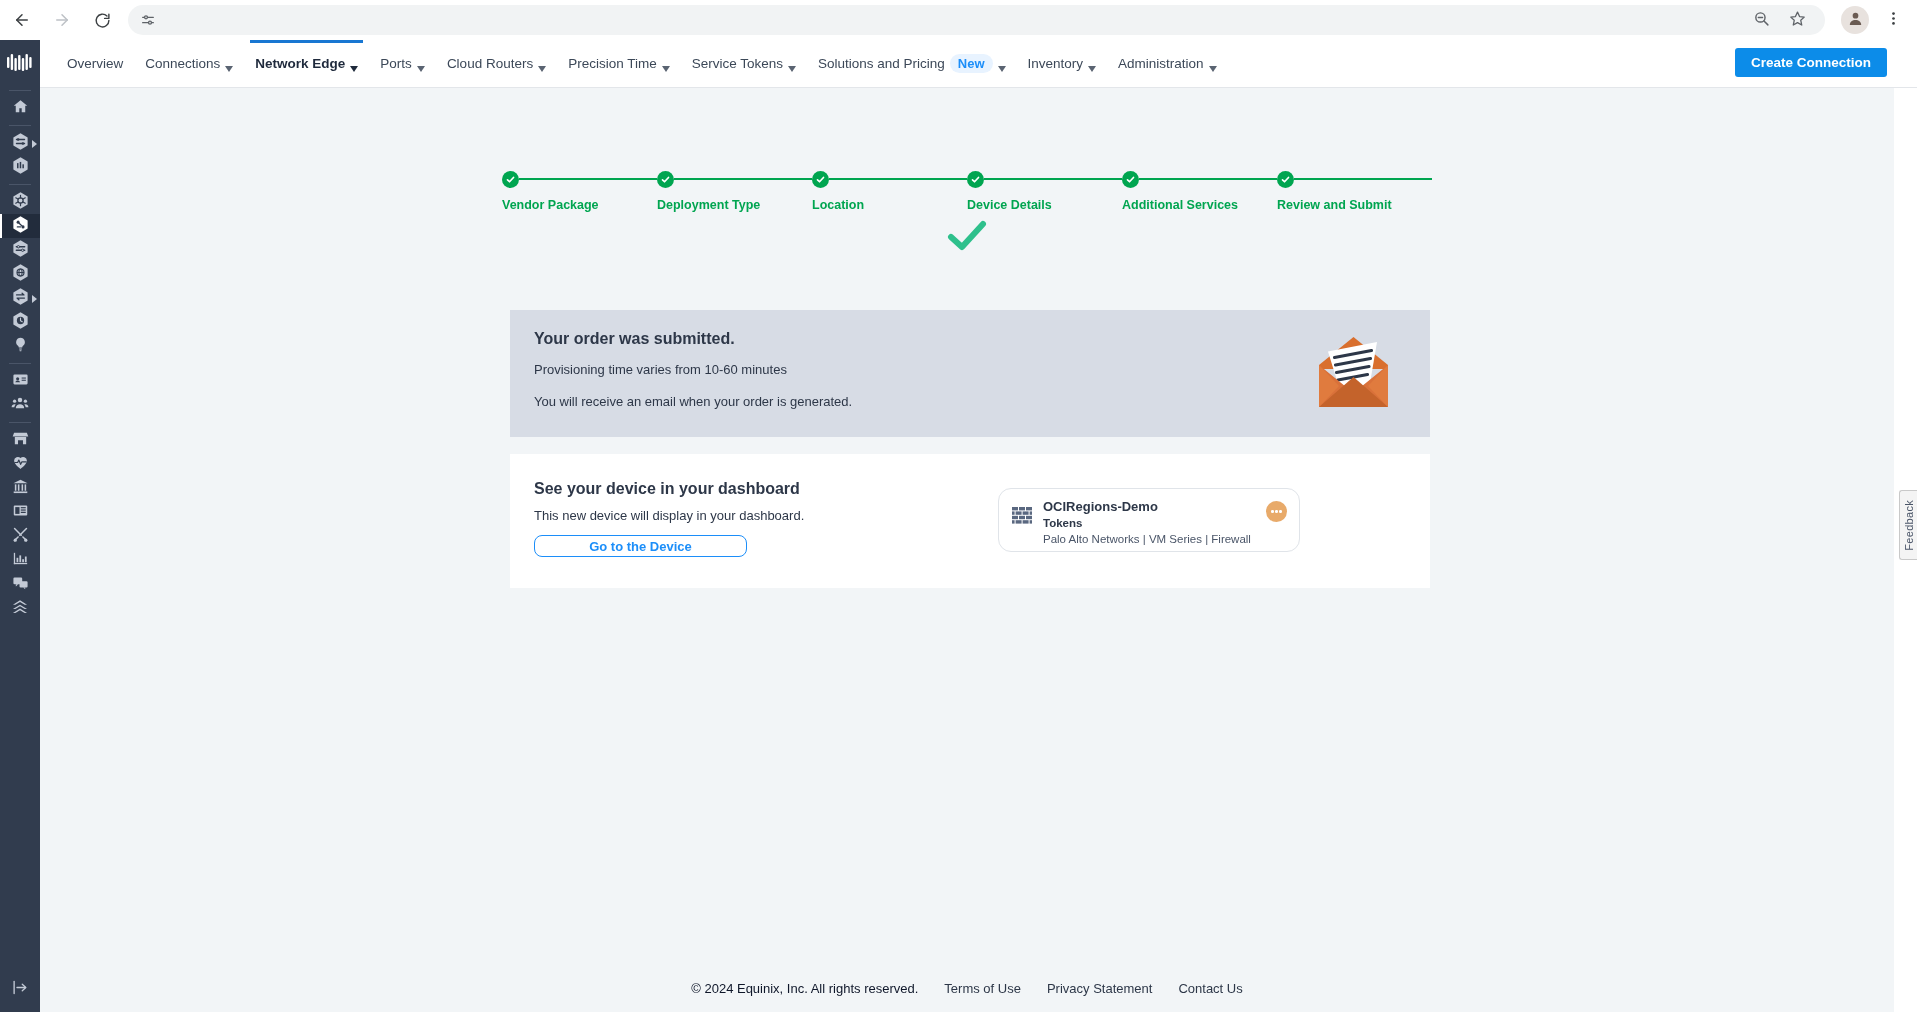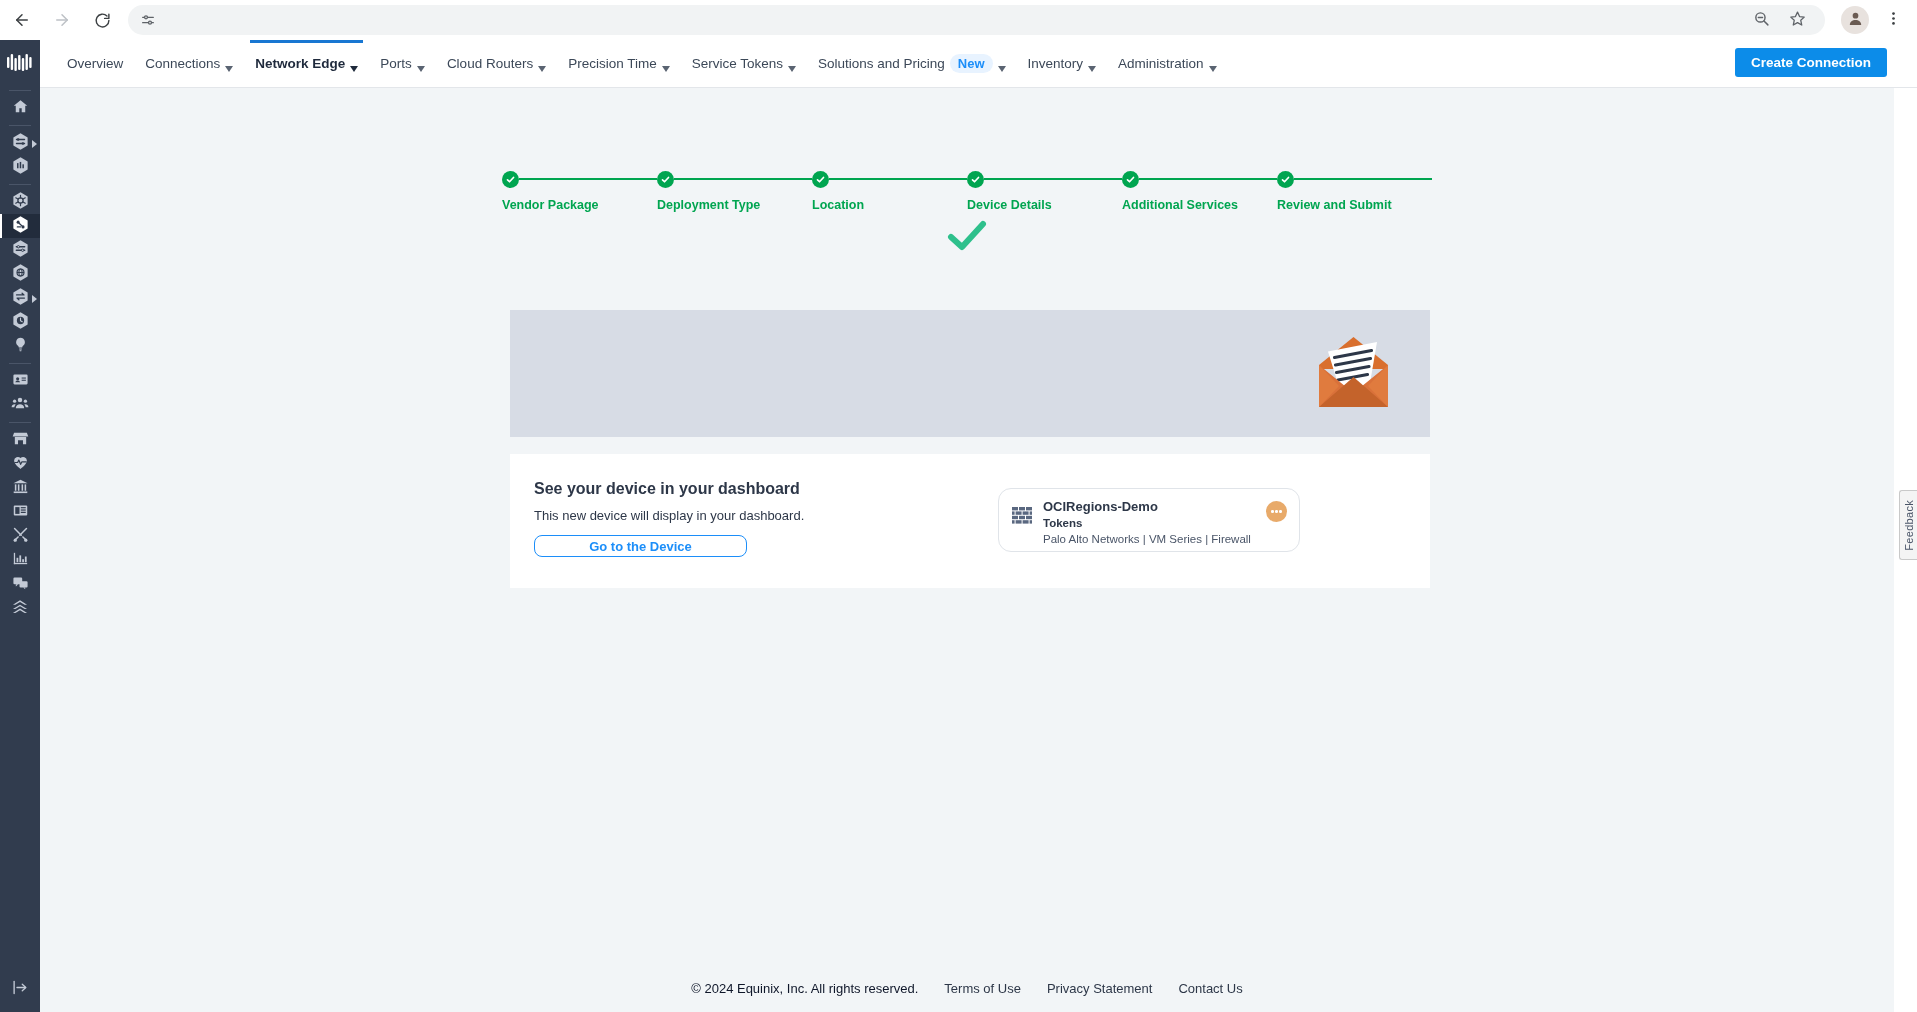--- a/index.html
+++ b/index.html
@@ -646,20 +646,25 @@
 
   <div class="success-check">
     <span>
       <svg width="40" height="32" viewBox="0 0 40 32" fill="none" stroke="#2ec08c" stroke-width="6" stroke-linecap="round" stroke-linejoin="round">
           <polyline points="4 17 15 27 36 4"></polyline>
         </svg>
     </span>
   </div>
 
   <div class="order-panel">
+    <div class="order-text">
+      <div class="order-title">Your order was submitted.</div>
+      <div class="order-line">Provisioning time varies from 10-60 minutes</div>
+      <div class="order-line2">You will receive an email when your order is generated.</div>
+    </div>
     <div class="order-art">
       <svg width="85" height="96" viewBox="0 0 85 96">
 
         <path d="M42.5 22 8 50v4h69v-4z" fill="#d96f2e"></path>
 
         <g>
           <path d="M17 36.5 66 27l-8 47-24 17z" fill="#ffffff"></path>
           <g stroke="#2d3748" stroke-width="3.2" stroke-linecap="round">
             <line x1="23.5" y1="42.5" x2="60.5" y2="35.5"></line>
             <line x1="24.5" y1="50" x2="59.5" y2="43.5"></line>

